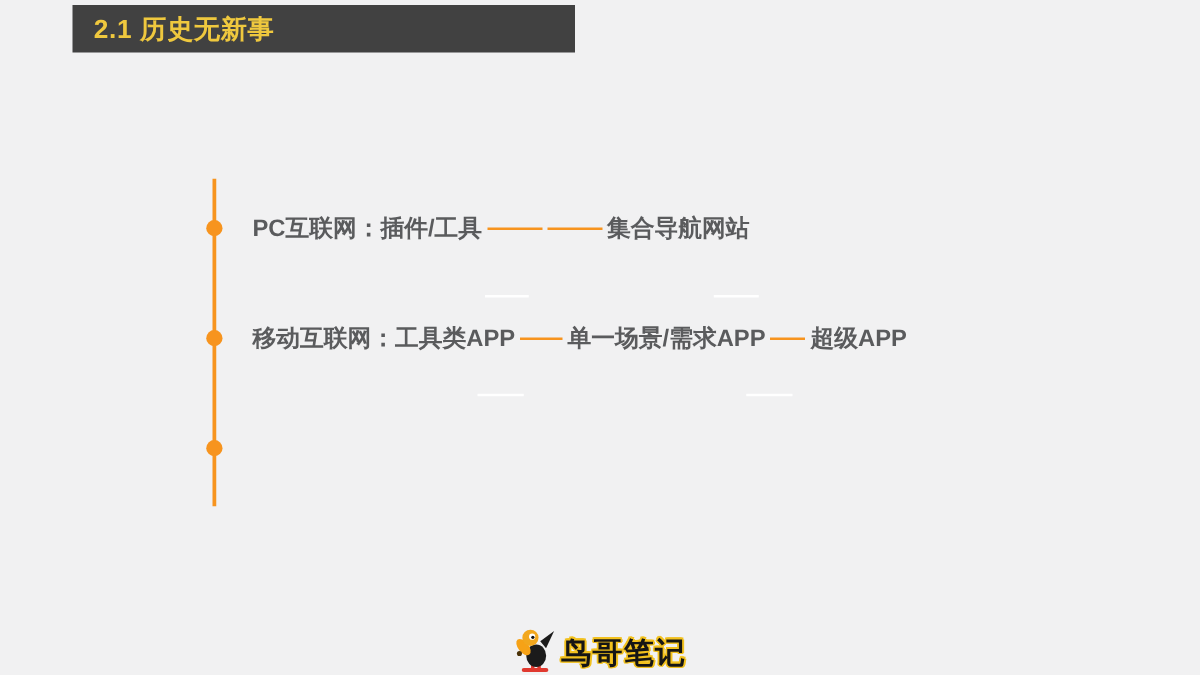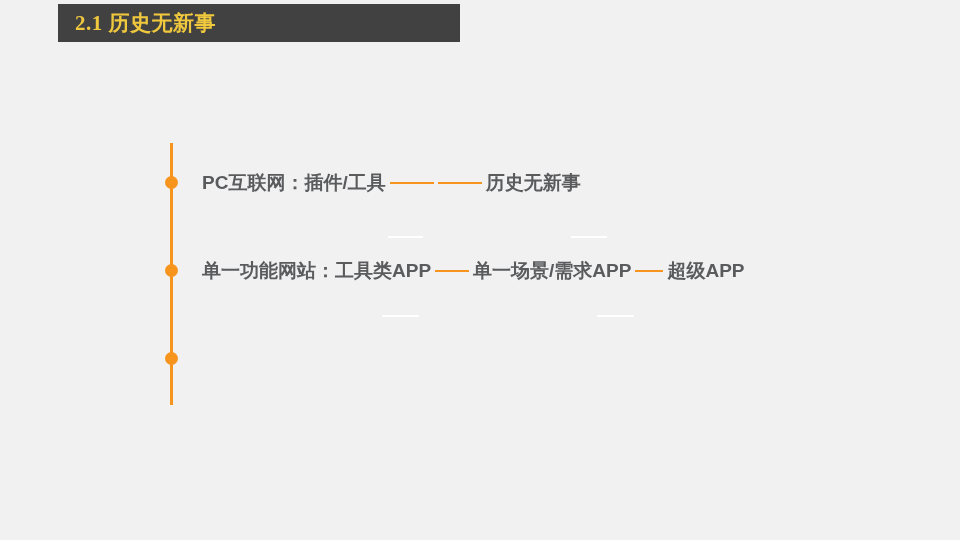--- a/index.html
+++ b/index.html
@@ -9,21 +9,21 @@
     background:#f1f1f2;
     overflow:hidden;
     font-family:"Liberation Sans","DejaVu Sans",sans-serif;
   }
   
   .header-bar{
     position:absolute;left:58px;top:4px;
     width:402px;height:38px;
     background:#414141;
     display:flex;align-items:center;
-    padding-left:17px;box-sizing:border-box;font-family:Liberation Serif, serif;
+    padding-left:17px;box-sizing:border-box;
   }
   .header-title{
     color:#efc83e;
     font-size:21px;font-weight:bold;
     letter-spacing:0.5px;
   }
   
   .timeline-line{
     position:absolute;left:170px;top:143px;
     width:3px;height:262px;
@@ -107,32 +107,47 @@
 
   <div class="timeline-line"></div>
   <div class="bullet b0"></div>
   <div class="bullet b1"></div>
   <div class="bullet b2"></div>
 
   <div class="trow r0">
     <span class="item i0">PC互联网：插件/工具</span>
     <span class="dash d0"></span>
     <span class="dash d1"></span>
-    <span class="item i2">历史无新事</span>
+    <span class="item i2">集合导航网站</span>
   </div>
 
   <div class="trow r1">
-    <span class="item i0">单一功能网站：工具类APP</span>
+    <span class="item i0">移动互联网：工具类APP</span>
     <span class="dash d0"></span>
     <span class="item i1">单一场景/需求APP</span>
     <span class="dash d1"></span>
     <span class="item i2">超级APP</span>
   </div>
 
 
   <div class="wdash w0"></div>
   <div class="wdash w1"></div>
   <div class="wdash w2"></div>
   <div class="wdash w3"></div>
 
+  <div class="footer-brand">
+    <svg class="bird" viewBox="0 0 36 40" aria-hidden="true">
+      <rect x="6" y="36" width="23" height="3.6" rx="1.8" fill="#e0392f"></rect>
+      <rect x="14" y="31" width="3" height="6" fill="#e0392f"></rect>
+      <rect x="19.5" y="31" width="3" height="6" fill="#e0392f"></rect>
+      <path d="M22,13 L34,4 L27,19 Z" fill="#1b1b1b"></path>
+      <ellipse cx="18.5" cy="25.5" rx="8.6" ry="9.8" fill="#1b1b1b"></ellipse>
+      <ellipse cx="7.5" cy="18" rx="8.2" ry="4.6" transform="rotate(52 7.5 18)" fill="#f6a216"></ellipse>
+      <circle cx="4" cy="23.5" r="2.2" fill="#4a3208"></circle>
+      <circle cx="13.5" cy="10" r="7" fill="#f2a71d"></circle>
+      <circle cx="15" cy="9" r="2.7" fill="#ffffff"></circle>
+      <circle cx="15.6" cy="9.6" r="1.4" fill="#111111"></circle>
+    </svg>
+    <span class="brand-text">鸟哥笔记</span>
+  </div>
 
 
 </div>
 
 </body></html>

